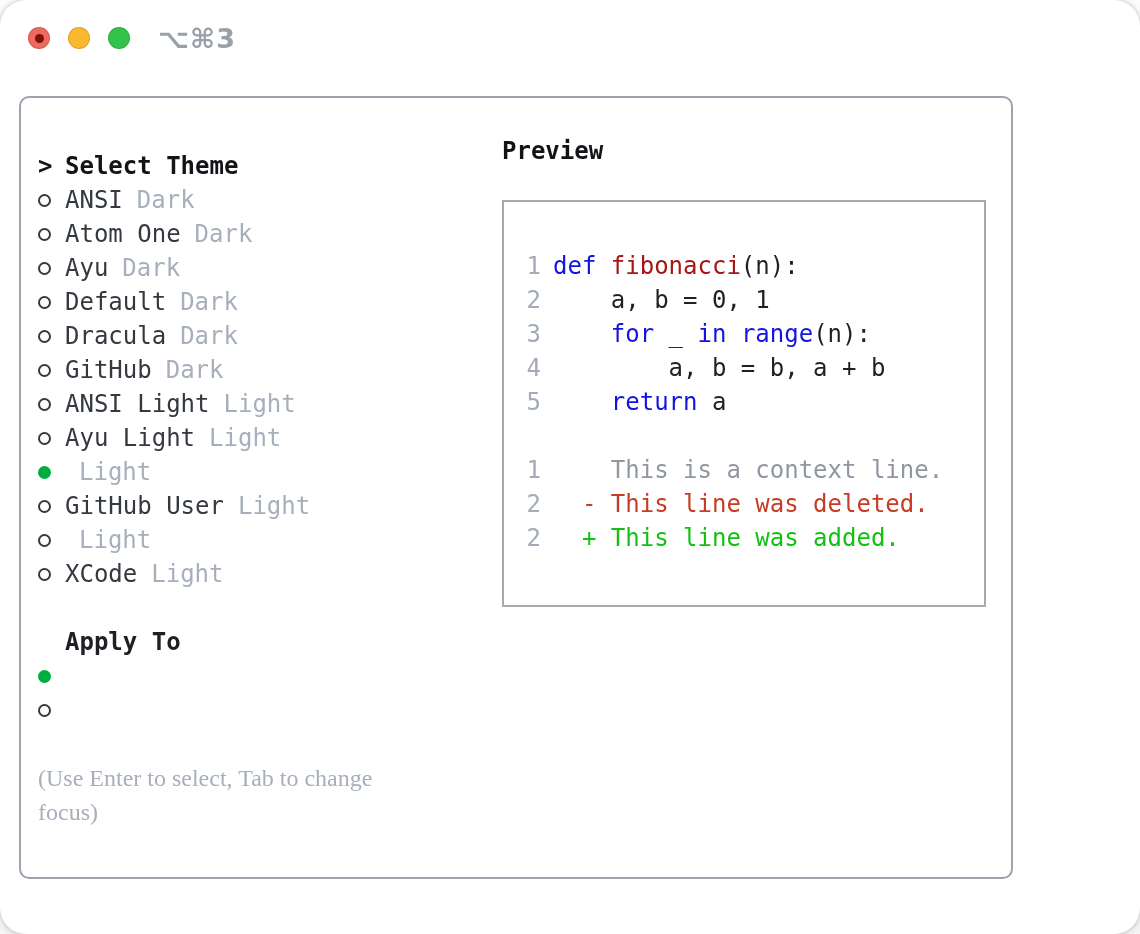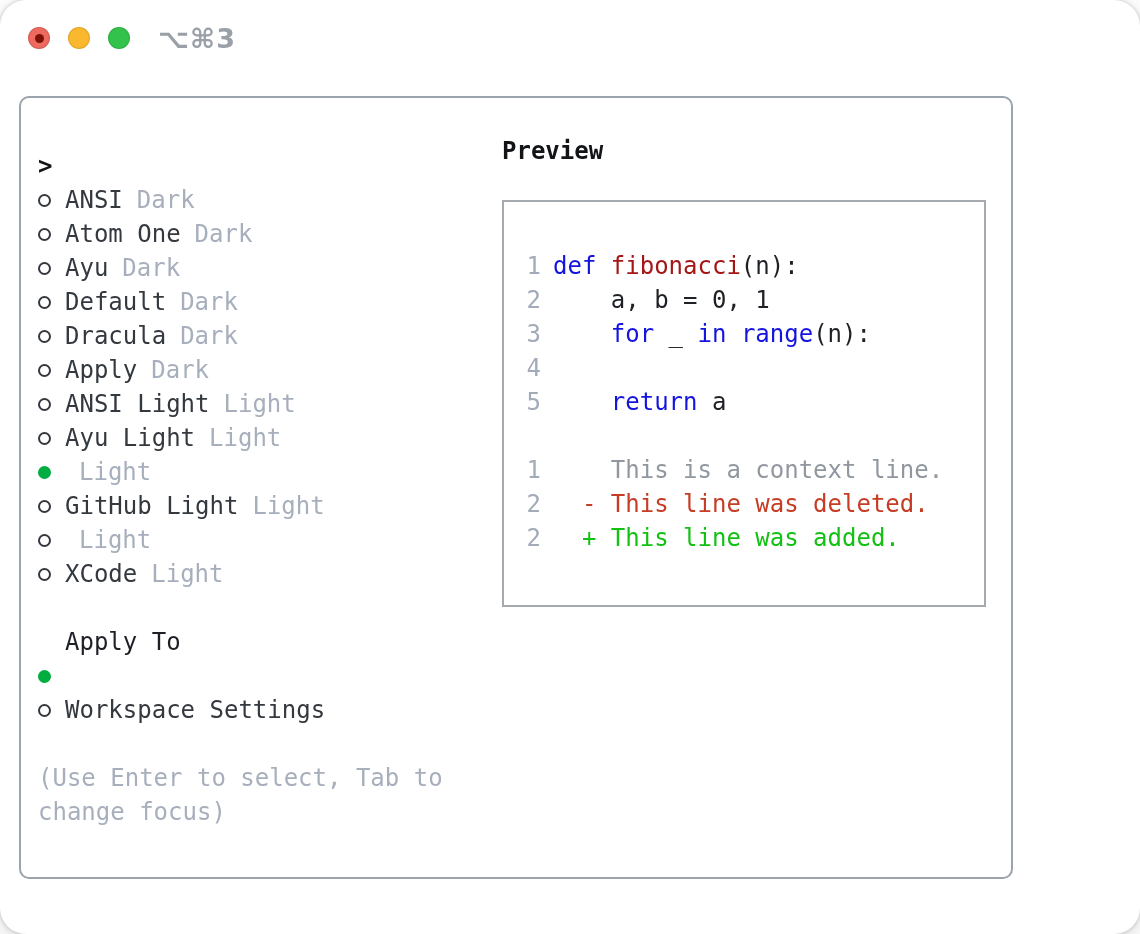--- a/index.html
+++ b/index.html
@@ -43,22 +43,22 @@
   .row{display:flex;height:34px;align-items:center;}
   .marker{width:27px;flex:none;display:flex;align-items:center;}
   .dot{width:13px;height:13px;border-radius:50%;border:2px solid var(--item-text);box-sizing:border-box;}
   .dot.selected{background:var(--green);border-color:var(--green);}
   .gt{font-weight:700;color:var(--header-text);}
   .list-header{font-weight:700;color:var(--header-text);}
   .label{color:var(--item-text);white-space:pre;}
   .label.selected-text{color:var(--green);}
   .tag{color:var(--muted);margin-left:14px;white-space:pre;}
   .spacer{height:34px;}
-  .sub-header{color:#1d2025;}
-  .hint{color:var(--muted);width:29ch;white-space:normal;word-break:break-word;}
+  .sub-header{color:#1d2025;font-weight:bold;}
+  .hint{color:var(--muted);width:29ch;white-space:normal;word-break:break-word;font-family:Liberation Serif, serif;}
   
   .preview-header{
     position:absolute;left:481px;top:36px;height:34px;display:flex;align-items:center;
     font-size:24px;font-weight:700;color:var(--header-text);
   }
   .preview-box{
     position:absolute;left:481px;top:102px;width:484px;height:407px;
     border:2px solid var(--box-border);box-sizing:border-box;background:#fff;
     padding:47px 10px 0 22px;overflow:hidden;
   }
@@ -87,20 +87,21 @@
     <span class="window-title">⌥⌘3</span>
   </div>
 
   <div class="panel">
 
     <div class="left-col">
       <div class="row">
         <span class="marker">
             <span class="gt">&gt;</span>
           </span>
+        <span class="list-header">Select Theme</span>
       </div>
 
       <div>
           <div class="row">
             <span class="marker">
               <span class="dot"></span>
             </span>
             <span class="label">ANSI</span>
             <span class="tag">Dark</span>
           </div>
@@ -129,21 +130,21 @@
             <span class="marker">
               <span class="dot"></span>
             </span>
             <span class="label">Dracula</span>
             <span class="tag">Dark</span>
           </div>
           <div class="row">
             <span class="marker">
               <span class="dot"></span>
             </span>
-            <span class="label">Apply</span>
+            <span class="label">GitHub</span>
             <span class="tag">Dark</span>
           </div>
           <div class="row">
             <span class="marker">
               <span class="dot"></span>
             </span>
             <span class="label">ANSI Light</span>
             <span class="tag">Light</span>
           </div>
           <div class="row">
@@ -156,21 +157,21 @@
           <div class="row">
             <span class="marker">
               <span class="dot selected"></span>
             </span>
             <span class="tag">Light</span>
           </div>
           <div class="row">
             <span class="marker">
               <span class="dot"></span>
             </span>
-            <span class="label">GitHub Light</span>
+            <span class="label">GitHub User</span>
             <span class="tag">Light</span>
           </div>
           <div class="row">
             <span class="marker">
               <span class="dot"></span>
             </span>
             <span class="tag">Light</span>
           </div>
           <div class="row">
             <span class="marker">
@@ -191,21 +192,20 @@
       <div>
           <div class="row">
             <span class="marker">
               <span class="dot selected"></span>
             </span>
           </div>
           <div class="row">
             <span class="marker">
               <span class="dot"></span>
             </span>
-            <span class="label">Workspace Settings</span>
           </div>
         </div>
 
       <div class="spacer"></div>
 
       <div class="hint">(Use Enter to select, Tab to change focus)</div>
     </div>
 
     <div class="preview-header">Preview</div>
 
@@ -218,20 +218,21 @@
           <div class="p-row">
             <span class="p-num">2</span>
             <span class="p-code"><span>    a, b = 0, 1</span></span>
           </div>
           <div class="p-row">
             <span class="p-num">3</span>
             <span class="p-code"><span>    </span><span class="tk-kw">for</span><span> _ </span><span class="tk-kw">in</span><span> </span><span class="tk-kw">range</span><span>(n):</span></span>
           </div>
           <div class="p-row">
             <span class="p-num">4</span>
+            <span class="p-code"><span>        a, b = b, a + b</span></span>
           </div>
           <div class="p-row">
             <span class="p-num">5</span>
             <span class="p-code"><span>    </span><span class="tk-kw">return</span><span> a</span></span>
           </div>
           <div class="p-row"></div>
           <div class="p-row">
             <span class="p-num">1</span>
             <span class="p-code diff-context">    This is a context line.</span>
           </div>

